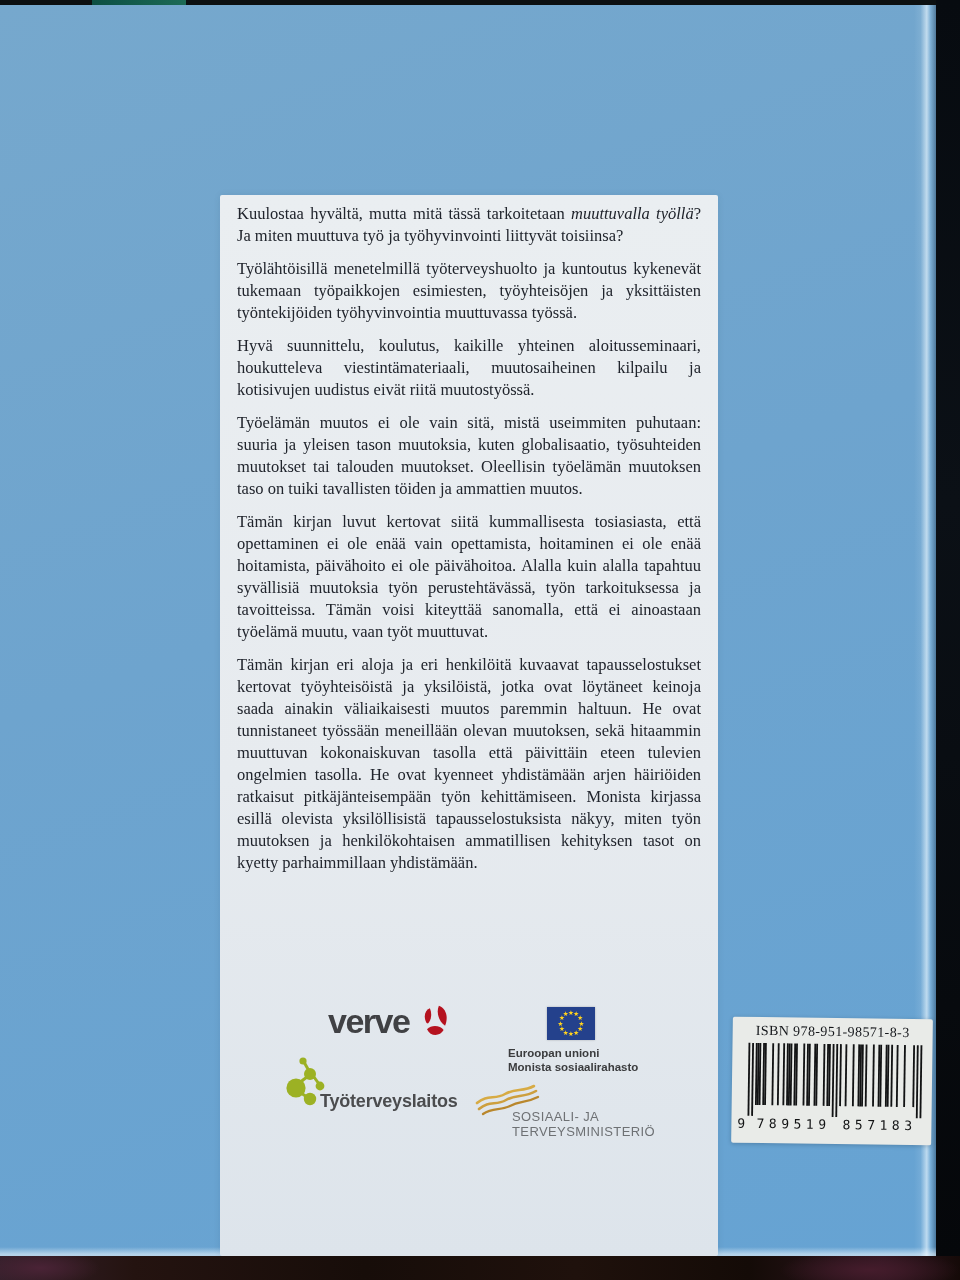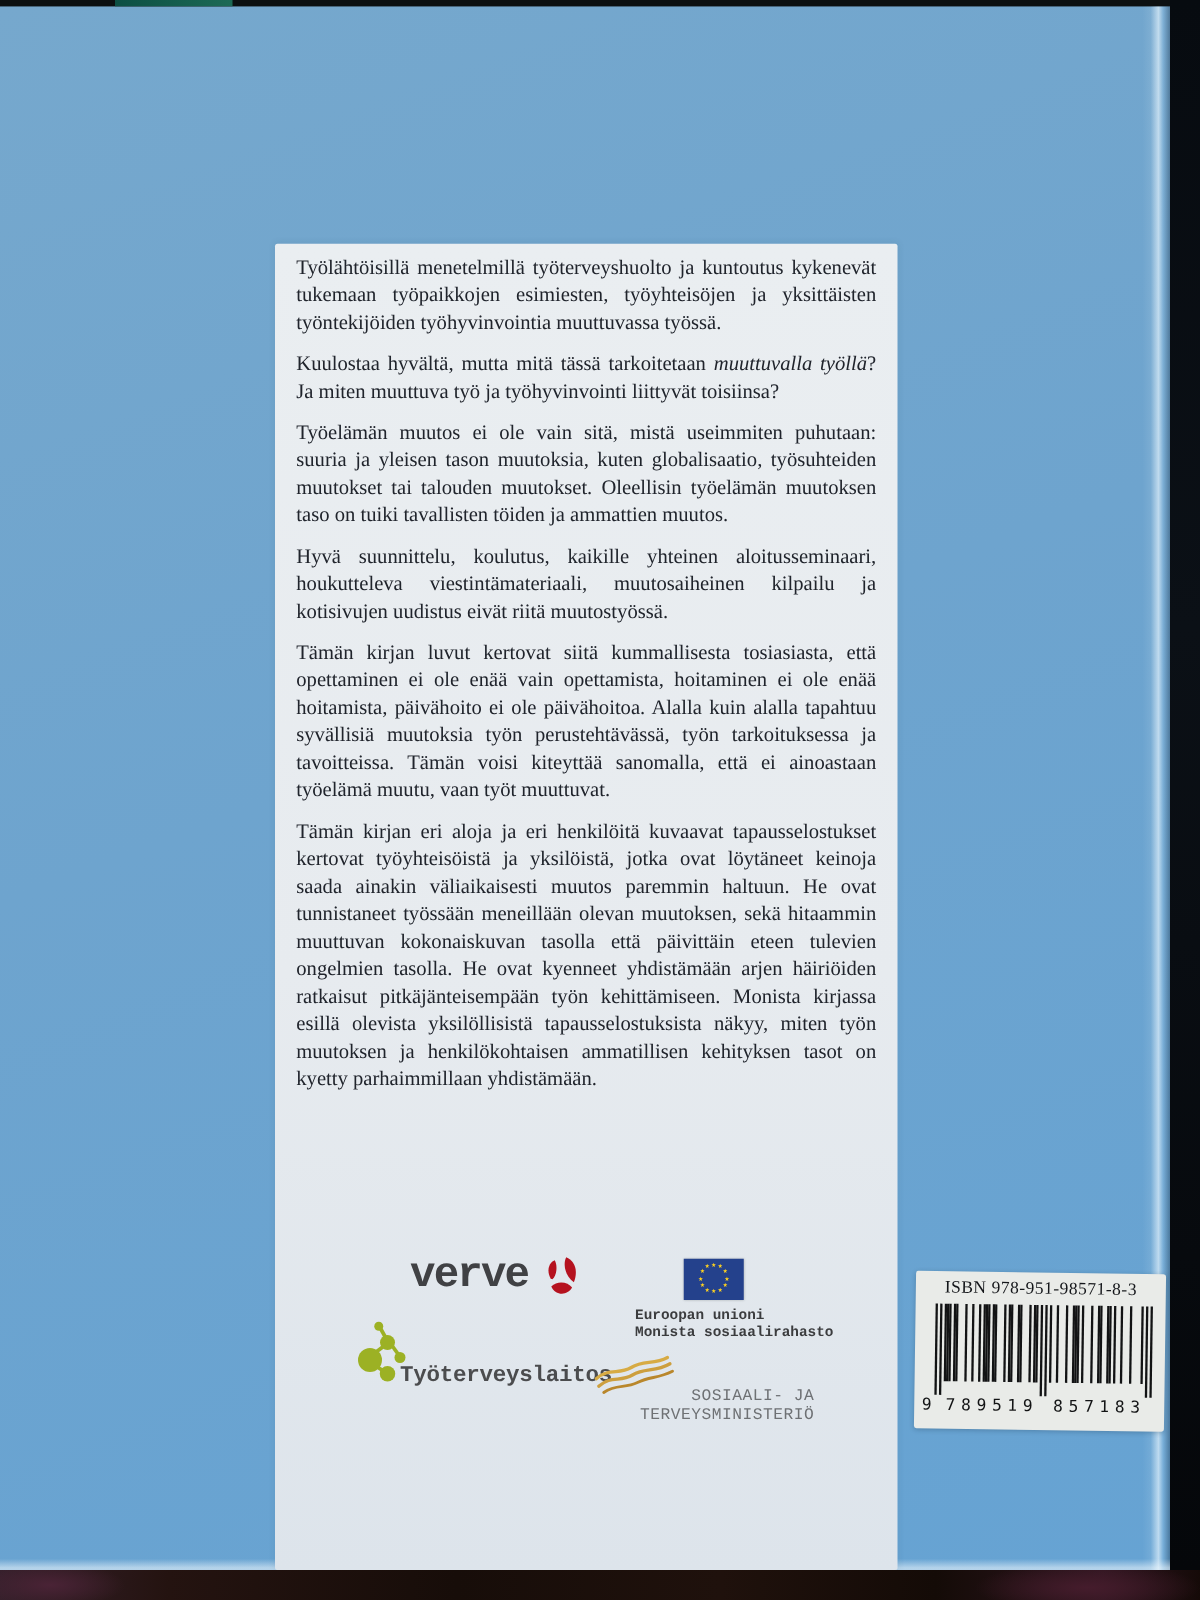--- a/index.html
+++ b/index.html
@@ -38,42 +38,42 @@
         box-shadow:0 0 6px rgba(40,70,100,0.12);}
 
   
   .blurb{position:absolute;left:17px;top:8px;width:464px;color:#20242c;
         font-size:16.5px;line-height:22px;text-align:justify;}
   .blurb p{margin:0 0 11px 0;}
   .blurb em{font-style:italic;}
 
   
   .logos{position:absolute;left:0;top:0;width:100%;height:100%;
-        font-family:Liberation Mono, monospace;padding-left:27px;}
+        font-family:Liberation Sans, sans-serif;padding-left:27px;}
 
   .verve{position:absolute;left:108px;top:806px;display:flex;align-items:center;}
   .verve-word{font-size:34px;font-weight:700;letter-spacing:-1.5px;color:#404144;line-height:1;}
   .verve-flower{margin-left:9px;margin-top:2px;}
 
   .eu{position:absolute;left:288px;top:812px;width:126px;text-align:left;}
   .eu-flag{position:relative;width:48px;height:33px;margin:0 auto 6px auto;
         background:var(--eu-flag-blue,#24418c);box-shadow:0 0 2px rgba(0,0,0,0.25);}
   .eu-star{position:absolute;transform:translate(-50%,-50%);font-size:6.5px;
         color:var(--eu-star-yellow,#ffd21f);line-height:1;}
   .eu-line{font-size:11.5px;font-weight:700;color:#3b3c3e;line-height:14px;white-space:nowrap;}
 
   .ttl{position:absolute;left:64px;top:860px;}
   .ttl-icon{position:absolute;left:0;top:0;}
   .ttl-label{position:absolute;left:36px;top:36px;font-size:18px;font-weight:700;
         letter-spacing:-0.2px;color:#4b4c4e;white-space:nowrap;}
 
   .stm{position:absolute;left:255px;top:888px;}
   .stm-icon{position:absolute;left:0;top:0;}
   .stm-text{position:absolute;left:37px;top:26px;font-size:13px;color:#6e7174;
-        letter-spacing:0.4px;line-height:15px;white-space:nowrap;text-align:right;}
+        letter-spacing:0.4px;line-height:15px;white-space:nowrap;}
 
   
   .barcode{position:absolute;left:732px;top:1013px;width:200px;height:126px;
         background:#e9ebe8;border-radius:2px;transform:rotate(0.8deg);
         box-shadow:0 1px 4px rgba(10,30,50,0.25);text-align:center;padding-top:6px;box-sizing:border-box;}
   .isbn-label{font-size:14px;color:#14161a;letter-spacing:0.4px;
         font-family:"Liberation Serif","DejaVu Serif",serif;}
   .ean{display:block;margin:3px auto 0 auto;}
   .ean rect{fill:#121314;}
   .ean text{fill:#121314;font-family:"DejaVu Sans Mono","Liberation Mono",monospace;font-size:13px;}
@@ -82,24 +82,24 @@
 <body>
 
 <div class="photo">
 
   <div class="book">
     <div class="spine-highlight"></div>
     <div class="page-edge-bottom"></div>
 
     <div class="panel">
       <div class="blurb">
+          <p><span>Kuulostaa hyvältä, mutta mitä tässä tarkoitetaan </span><em>muuttuvalla työllä</em><span>? Ja miten muuttuva työ ja työhyvinvointi liittyvät toisiinsa?</span></p>
           <p><span>Työlähtöisillä menetelmillä työterveyshuolto ja kuntoutus kykenevät tukemaan työpaikkojen esimiesten, työyhteisöjen ja yksittäisten työntekijöiden työhyvinvointia muuttuvassa työssä.</span></p>
-          <p><span>Kuulostaa hyvältä, mutta mitä tässä tarkoitetaan </span><em>muuttuvalla työllä</em><span>? Ja miten muuttuva työ ja työhyvinvointi liittyvät toisiinsa?</span></p>
+          <p><span>Hyvä suunnittelu, koulutus, kaikille yhteinen aloitusseminaari, houkutteleva viestintämateriaali, muutosaiheinen kilpailu ja kotisivujen uudistus eivät riitä muutostyössä.</span></p>
           <p><span>Työelämän muutos ei ole vain sitä, mistä useimmiten puhutaan: suuria ja yleisen tason muutoksia, kuten globalisaatio, työsuhteiden muutokset tai talouden muutokset. Oleellisin työelämän muutoksen taso on tuiki tavallisten töiden ja ammattien muutos.</span></p>
-          <p><span>Hyvä suunnittelu, koulutus, kaikille yhteinen aloitusseminaari, houkutteleva viestintämateriaali, muutosaiheinen kilpailu ja kotisivujen uudistus eivät riitä muutostyössä.</span></p>
           <p><span>Tämän kirjan luvut kertovat siitä kummallisesta tosiasiasta, että opettaminen ei ole enää vain opettamista, hoitaminen ei ole enää hoitamista, päivähoito ei ole päivähoitoa. Alalla kuin alalla tapahtuu syvällisiä muutoksia työn perustehtävässä, työn tarkoituksessa ja tavoitteissa. Tämän voisi kiteyttää sanomalla, että ei ainoastaan työelämä muutu, vaan työt muuttuvat.</span></p>
           <p><span>Tämän kirjan eri aloja ja eri henkilöitä kuvaavat tapausselostukset kertovat työyhteisöistä ja yksilöistä, jotka ovat löytäneet keinoja saada ainakin väliaikaisesti muutos paremmin haltuun. He ovat tunnistaneet työssään meneillään olevan muutoksen, sekä hitaammin muuttuvan kokonaiskuvan tasolla että päivittäin eteen tulevien ongelmien tasolla. He ovat kyenneet yhdistämään arjen häiriöiden ratkaisut pitkäjänteisempään työn kehittämiseen. Monista kirjassa esillä olevista yksilöllisistä tapausselostuksista näkyy, miten työn muutoksen ja henkilökohtaisen ammatillisen kehityksen tasot on kyetty parhaimmillaan yhdistämään.</span></p>
         </div>
 
       <div class="logos">
 
         <div class="verve">
           <span class="verve-word">verve</span>
           <svg class="verve-flower" width="38" height="38" viewBox="0 0 40 40">
             <g fill="var(--verve-red,#b5121f)">

